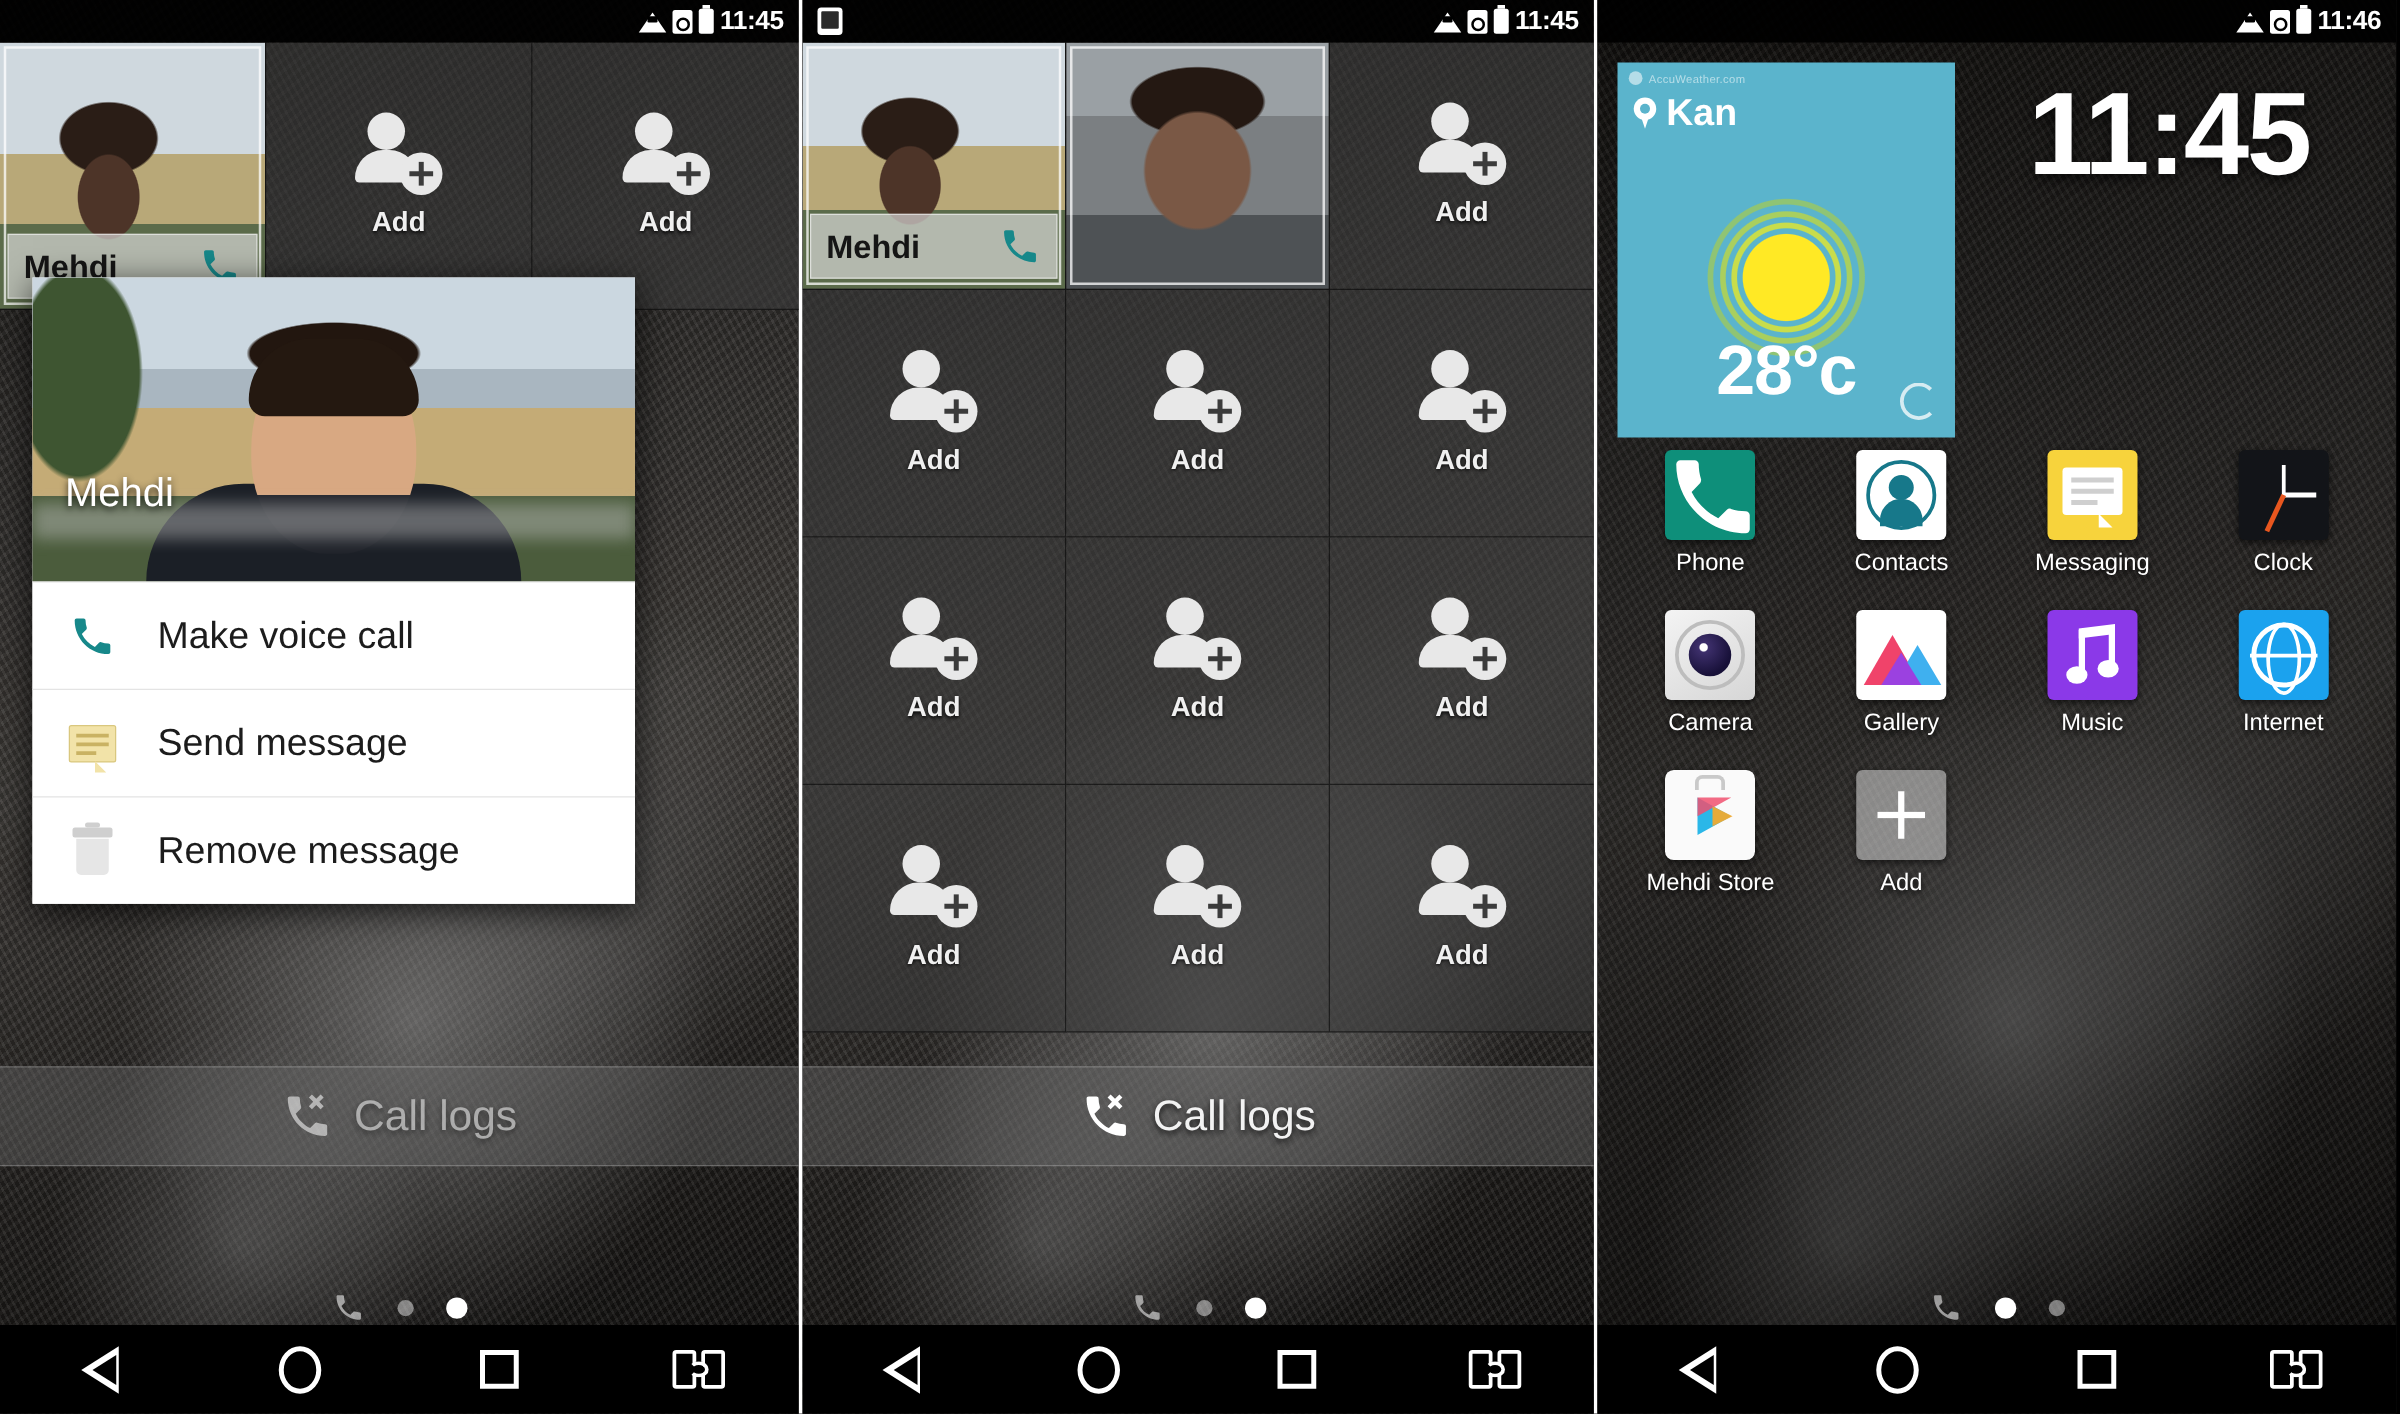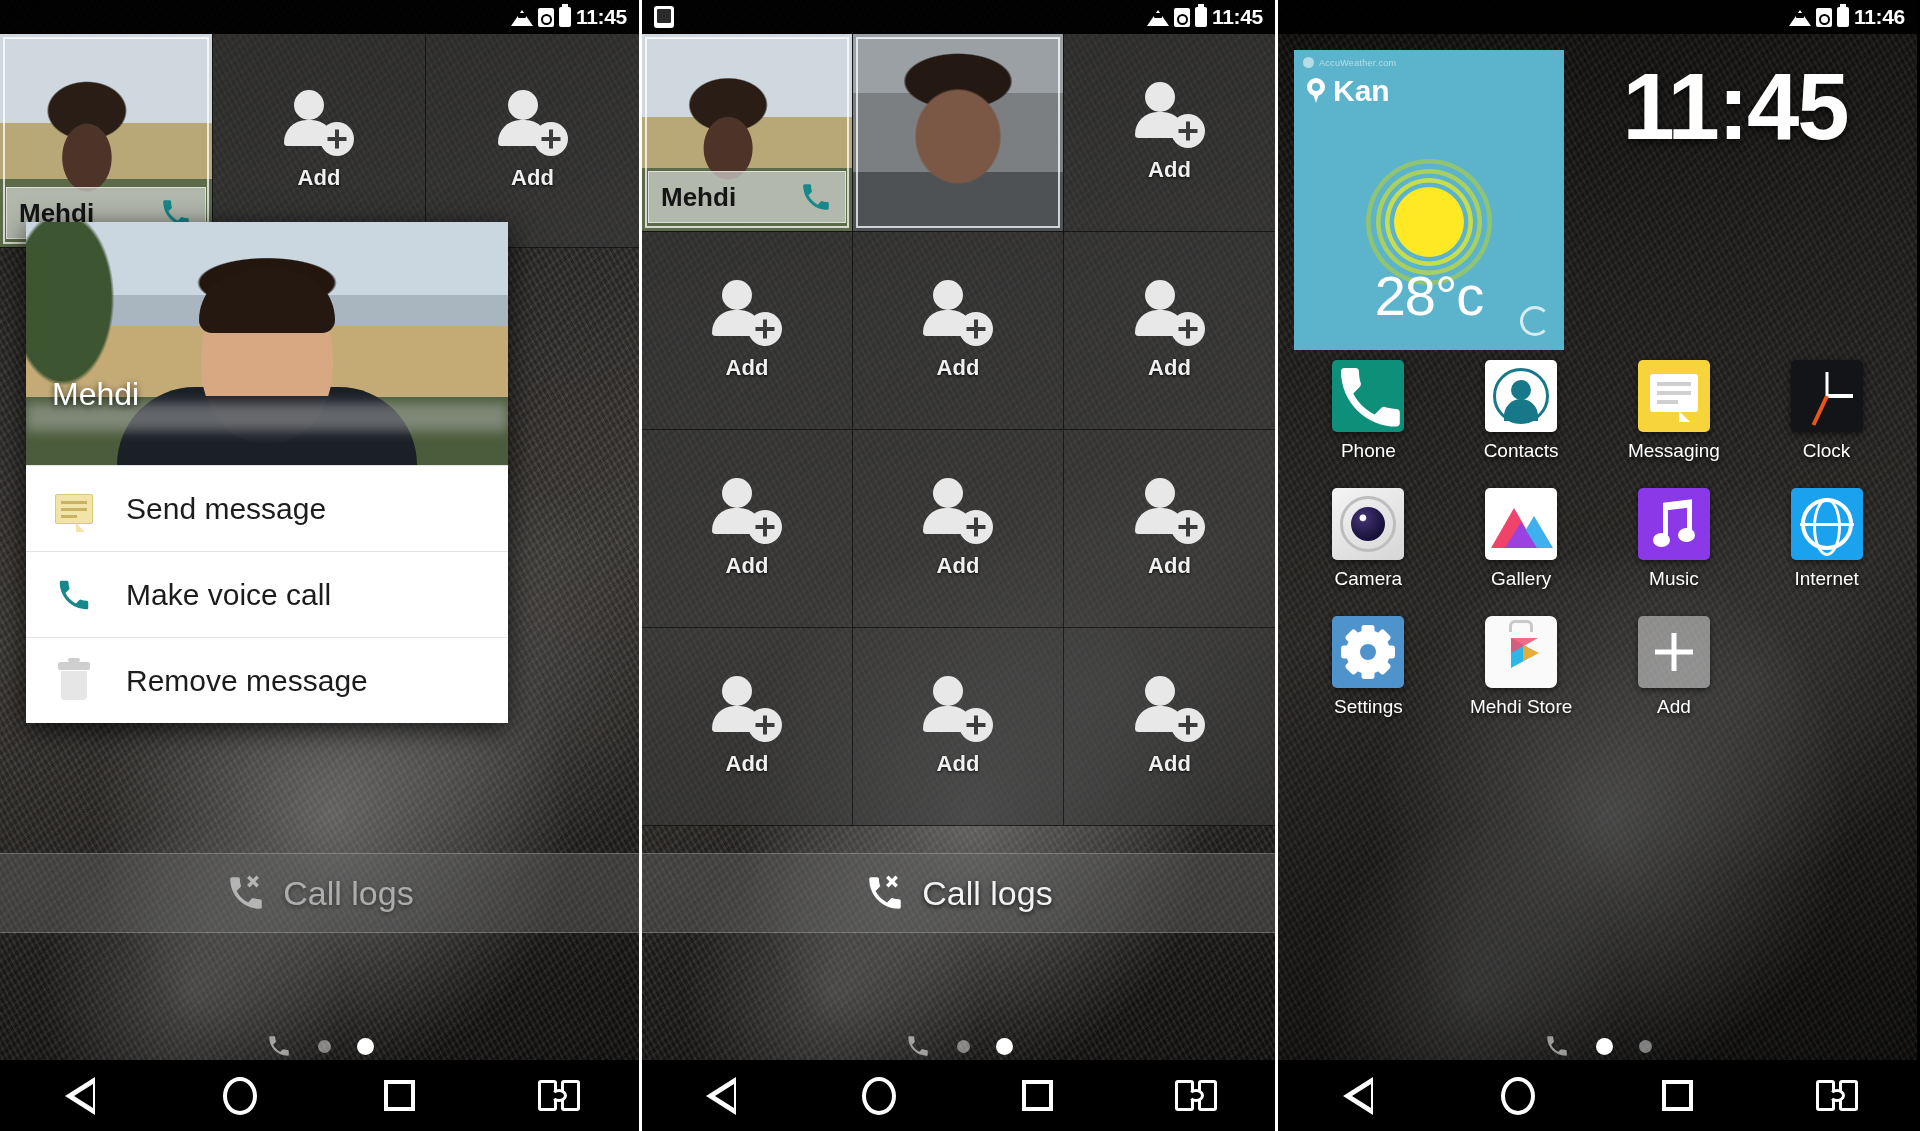--- a/index.html
+++ b/index.html
@@ -171,21 +171,21 @@
   .wx-city { color:#fff; font-size:30px; font-weight:bold; }
   .wx-sun { position:absolute; left:50%; top:108px; transform:translateX(-50%);
      width:128px; height:128px; border-radius:50%;
      background:
        radial-gradient(circle, #ffe925 0 38%, rgba(255,255,255,0) 39%),
        radial-gradient(circle, rgba(255,255,255,0) 43%, #c8dd4b 44% 48%, rgba(255,255,255,0) 49%),
        radial-gradient(circle, rgba(255,255,255,0) 53%, #a9cf5e 54% 58%, rgba(255,255,255,0) 59%),
        radial-gradient(circle, rgba(255,255,255,0) 64%, #8fc474 65% 69%, rgba(255,255,255,0) 70%),
        radial-gradient(circle, rgba(255,255,255,0) 75%, #7ab985 76% 80%, rgba(255,255,255,0) 81%); }
   .wx-temp { position:absolute; left:0; right:0; bottom:22px; text-align:center;
-     color:#fff; font-size:56px; font-weight:normal; letter-spacing:-1px; }
+     color:#fff; font-size:56px; font-weight:bold; letter-spacing:-1px; }
   .wx-refresh { position:absolute; right:14px; bottom:14px; width:30px; height:30px;
      border:3px solid rgba(255,255,255,.75); border-radius:50%;
      border-right-color:transparent; }
 
   
   .clockwidget { position:absolute; right:22px; top:62px; width:320px; text-align:center; z-index:15; }
   .clock-time { color:#fff; font-size:94px; font-weight:bold; line-height:.95;
      letter-spacing:-2px; text-shadow:0 3px 10px rgba(0,0,0,.75); }
   .clock-date { color:#fff; font-size:31px; margin-top:11px;
      text-shadow:0 2px 7px rgba(0,0,0,.8); }
@@ -369,35 +369,35 @@
       <div class="popup-photo">
         <div class="tree"></div>
         <div class="shoulders"></div>
         <div class="face"></div>
         <div class="hair"></div>
         <div class="popup-blur"></div>
         <div class="popup-name">Mehdi</div>
       </div>
       <div class="menu-item">
         <span class="mi-icon">
+          <svg viewBox="0 0 24 24" width="38" height="38">
+            <path fill="#17888a" d="M6.6 10.8c1.4 2.8 3.8 5.1 6.6 6.6l2.2-2.2c.3-.3.7-.4 1-.2 1.2.4 2.4.6 3.6.6.6 0 1 .4 1 1V20c0 .6-.4 1-1 1C10.6 21 3 13.4 3 4c0-.6.4-1 1-1h3.5c.6 0 1 .4 1 1 0 1.3.2 2.5.6 3.6.1.3 0 .7-.2 1l-2.3 2.2z"></path>
+          </svg>
+        </span>
+        <span class="menu-label">Make voice call</span>
+      </div>
+      <div class="menu-item">
+        <span class="mi-icon">
           <span class="msg-ico">
               <i></i>
               <i></i>
               <i></i>
             </span>
         </span>
         <span class="menu-label">Send message</span>
-      </div>
-      <div class="menu-item">
-        <span class="mi-icon">
-          <svg viewBox="0 0 24 24" width="38" height="38">
-            <path fill="#17888a" d="M6.6 10.8c1.4 2.8 3.8 5.1 6.6 6.6l2.2-2.2c.3-.3.7-.4 1-.2 1.2.4 2.4.6 3.6.6.6 0 1 .4 1 1V20c0 .6-.4 1-1 1C10.6 21 3 13.4 3 4c0-.6.4-1 1-1h3.5c.6 0 1 .4 1 1 0 1.3.2 2.5.6 3.6.1.3 0 .7-.2 1l-2.3 2.2z"></path>
-          </svg>
-        </span>
-        <span class="menu-label">Make voice call</span>
       </div>
       <div class="menu-item">
         <span class="mi-icon">
           <span class="trash-ico">
               <span class="lid"></span>
               <span class="can"></span>
             </span>
         </span>
         <span class="menu-label">Remove message</span>
       </div>
@@ -685,30 +685,20 @@
         <div class="app">
           <div class="app-icon ic-internet">
             <span class="globe"></span>
           </div>
           <span class="app-label">Internet</span>
         </div>
       </div>
 
       <div class="approw">
         <div class="app">
-          <div class="app-icon ic-settings">
-            <span class="tooth" style="transform:translate(-50%,-50%) rotate(0deg)"></span>
-            <span class="tooth" style="transform:translate(-50%,-50%) rotate(45deg)"></span>
-            <span class="tooth" style="transform:translate(-50%,-50%) rotate(90deg)"></span>
-            <span class="tooth" style="transform:translate(-50%,-50%) rotate(135deg)"></span>
-            <span class="gear"></span>
-          </div>
-          <span class="app-label">Settings</span>
-        </div>
-        <div class="app">
           <div class="app-icon ic-play">
             <span class="handle"></span>
               <span class="tri"></span>
               <span class="tri2"></span>
               <span class="tri3"></span>
           </div>
           <span class="app-label">Mehdi Store</span>
         </div>
         <div class="app">
           <div class="app-icon ic-add"></div>

